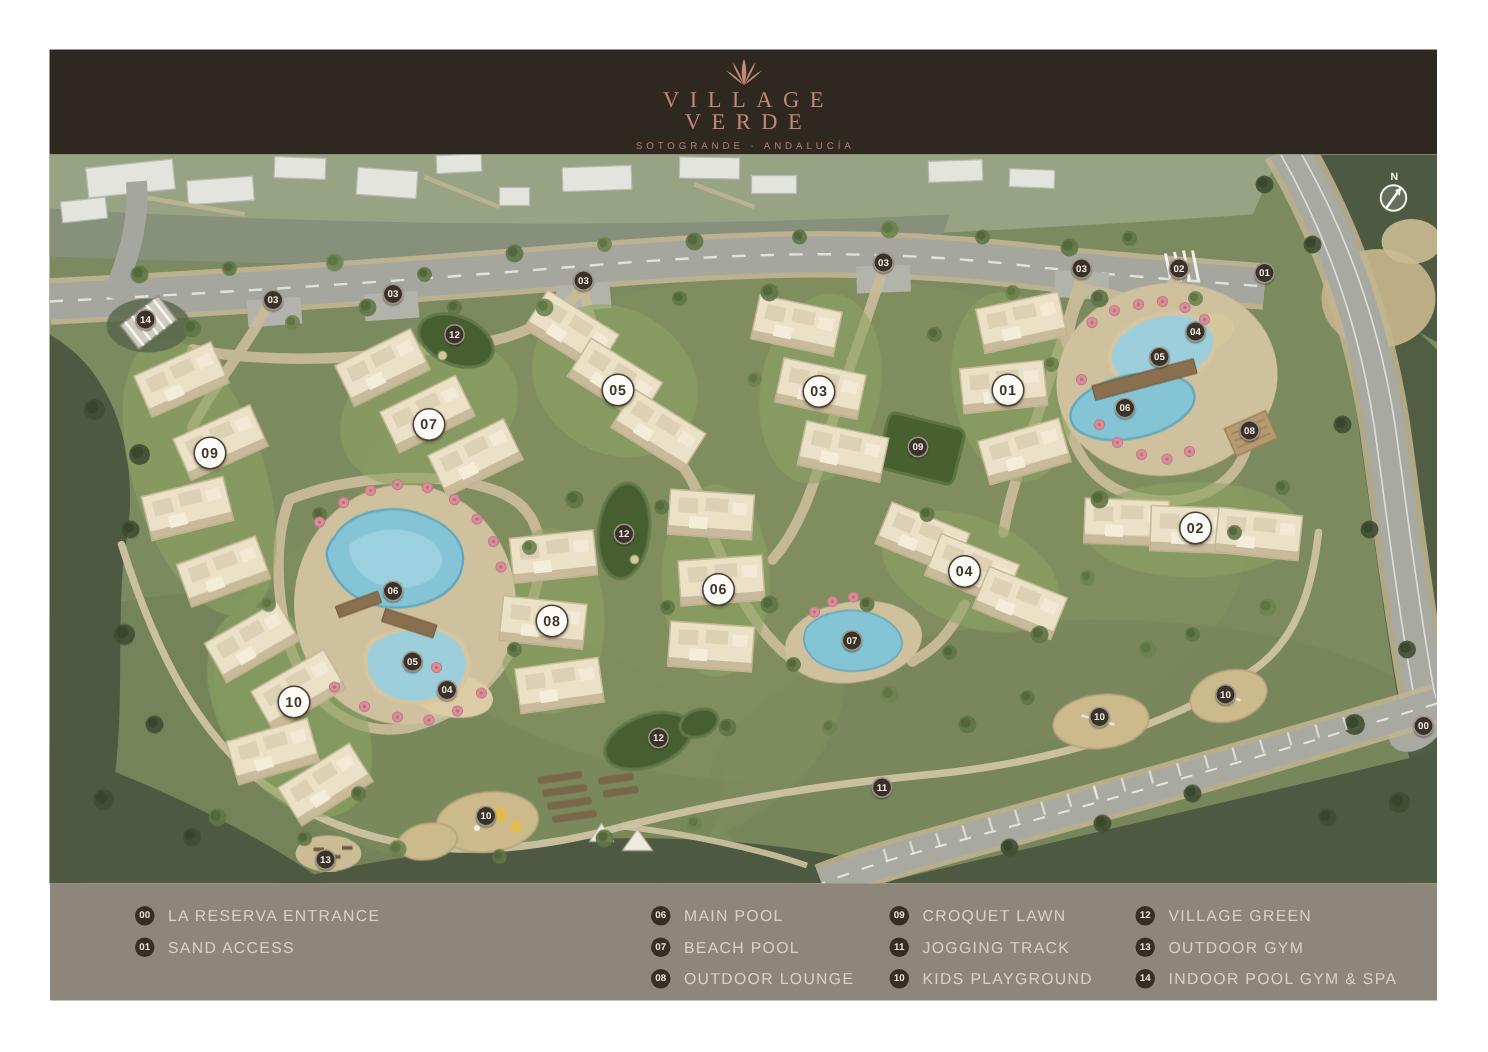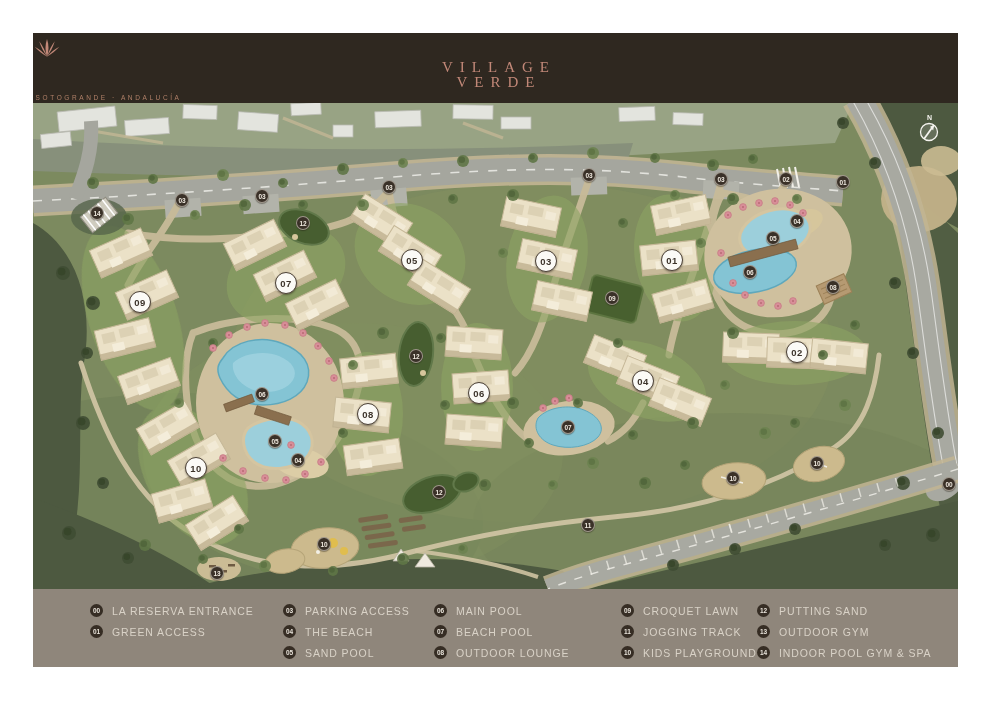--- a/index.html
+++ b/index.html
@@ -5,21 +5,21 @@
   html,body{margin:0;padding:0;background:#ffffff;}
   *{box-sizing:border-box;}
   .sheet{
     position:relative;width:992px;height:701px;background:#ffffff;
     font-family:"Liberation Sans",sans-serif;overflow:hidden;
   }
   .content{position:absolute;left:33px;top:33px;width:925px;height:634px;}
   
   .banner{
     position:relative;width:925px;height:70px;background:#2f2820;
-    display:flex;flex-direction:column;justify-content:center;
+    display:flex;flex-direction:column;align-items:center;justify-content:center;
   }
   .logo-icon{margin-top:2px;}
   .brand{
     font-family:"Liberation Serif",serif;color:#c28878;font-size:15px;
     letter-spacing:7px;line-height:15px;text-indent:7px;text-align:center;
   }
   .brand-sub{
     color:#b08068;font-size:6.5px;letter-spacing:2.6px;margin-top:4px;
     text-indent:2.6px;font-family:"Liberation Sans",sans-serif;
   }
@@ -584,69 +584,55 @@
   </div>
 
   <div class="legend" id="legend">
         <div class="leg-col" style="left: 57px;">
           <div class="leg-row">
             <span class="leg-badge">00</span>
             <span class="leg-label">LA RESERVA ENTRANCE</span>
           </div>
           <div class="leg-row">
             <span class="leg-badge">01</span>
-            <span class="leg-label">GREEN ACCESS</span>
-          </div>
-        </div>
-        <div class="leg-col" style="left: 250px;">
-          <div class="leg-row">
-            <span class="leg-badge">03</span>
-            <span class="leg-label">PARKING ACCESS</span>
-          </div>
-          <div class="leg-row">
-            <span class="leg-badge">04</span>
-            <span class="leg-label">THE BEACH</span>
-          </div>
-          <div class="leg-row">
-            <span class="leg-badge">05</span>
-            <span class="leg-label">SAND POOL</span>
+            <span class="leg-label">SAND ACCESS</span>
           </div>
         </div>
         <div class="leg-col" style="left: 401px;">
           <div class="leg-row">
             <span class="leg-badge">06</span>
             <span class="leg-label">MAIN POOL</span>
           </div>
           <div class="leg-row">
             <span class="leg-badge">07</span>
             <span class="leg-label">BEACH POOL</span>
           </div>
           <div class="leg-row">
             <span class="leg-badge">08</span>
             <span class="leg-label">OUTDOOR LOUNGE</span>
           </div>
         </div>
-        <div class="leg-col" style="left: 588px;">
+        <div class="leg-col" style="left: 560px;">
           <div class="leg-row">
             <span class="leg-badge">09</span>
             <span class="leg-label">CROQUET LAWN</span>
           </div>
           <div class="leg-row">
             <span class="leg-badge">11</span>
             <span class="leg-label">JOGGING TRACK</span>
           </div>
           <div class="leg-row">
             <span class="leg-badge">10</span>
             <span class="leg-label">KIDS PLAYGROUND</span>
           </div>
         </div>
         <div class="leg-col" style="left: 724px;">
           <div class="leg-row">
             <span class="leg-badge">12</span>
-            <span class="leg-label">PUTTING SAND</span>
+            <span class="leg-label">VILLAGE GREEN</span>
           </div>
           <div class="leg-row">
             <span class="leg-badge">13</span>
             <span class="leg-label">OUTDOOR GYM</span>
           </div>
           <div class="leg-row">
             <span class="leg-badge">14</span>
             <span class="leg-label">INDOOR POOL GYM &amp; SPA</span>
           </div>
         </div>

